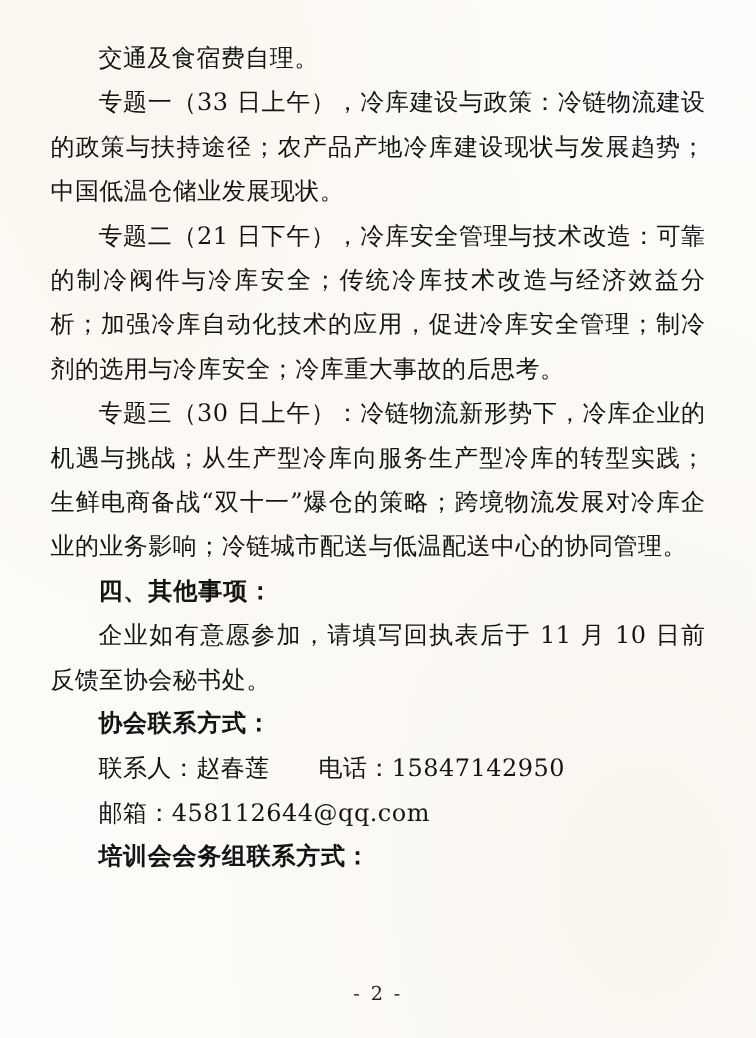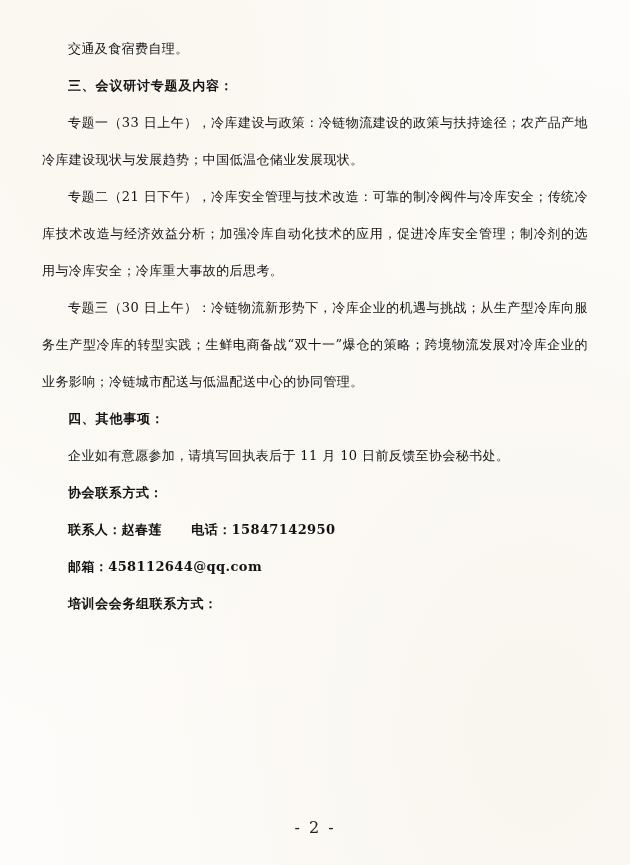--- a/index.html
+++ b/index.html
@@ -27,21 +27,21 @@
     content: "";
     position: absolute;
     left: 0; top: 0; right: 0; bottom: 0;
     background:
       radial-gradient(ellipse at 20% 10%, rgba(250,246,238,0.9) 0%, rgba(255,255,255,0) 60%),
       radial-gradient(ellipse at 85% 85%, rgba(248,244,236,0.8) 0%, rgba(255,255,255,0) 65%);
     pointer-events: none;
   }
   .body-text {
     position: relative;
-    font-size: 13px;
+    font-size: 20px;
     line-height: 37px;
     letter-spacing: 0.4px;
     color: #141414;
   }
   p {
     margin: 0;
     text-align: justify;
     text-justify: inter-ideograph;
   }
   .indent2 {
@@ -53,21 +53,21 @@
     letter-spacing: 0.8px;
   }
   .subheading {
     text-indent: 2em;
     font-weight: bold;
     letter-spacing: 0.6px;
     font-family: Liberation Serif, serif;
   }
   .contact-line {
     text-indent: 2em;
-    font-weight: bold;
+    font-weight: normal;
     white-space: pre;
   }
   .footer {
     position: absolute;
     left: 0;
     right: 0;
     bottom: 28px;
     text-align: center;
     font-size: 16px;
     letter-spacing: 2px;
@@ -75,21 +75,20 @@
   }
 </style>
 </head>
 <body>
 
 <div class="page">
   <div class="body-text">
 
     <p class="indent2">交通及食宿费自理。</p>
 
-    <p class="heading">三、会议研讨专题及内容：</p>
 
     <p class="indent2">专题一（33 日上午），冷库建设与政策：冷链物流建设的政策与扶持途径；农产品产地冷库建设现状与发展趋势；中国低温仓储业发展现状。</p>
 
     <p class="indent2">专题二（21 日下午），冷库安全管理与技术改造：可靠的制冷阀件与冷库安全；传统冷库技术改造与经济效益分析；加强冷库自动化技术的应用，促进冷库安全管理；制冷剂的选用与冷库安全；冷库重大事故的后思考。</p>
 
     <p class="indent2">专题三（30 日上午）：冷链物流新形势下，冷库企业的机遇与挑战；从生产型冷库向服务生产型冷库的转型实践；生鲜电商备战“双十一”爆仓的策略；跨境物流发展对冷库企业的业务影响；冷链城市配送与低温配送中心的协同管理。</p>
 
     <p class="heading">四、其他事项：</p>
 
     <p class="indent2">企业如有意愿参加，请填写回执表后于 11 月 10 日前反馈至协会秘书处。</p>

